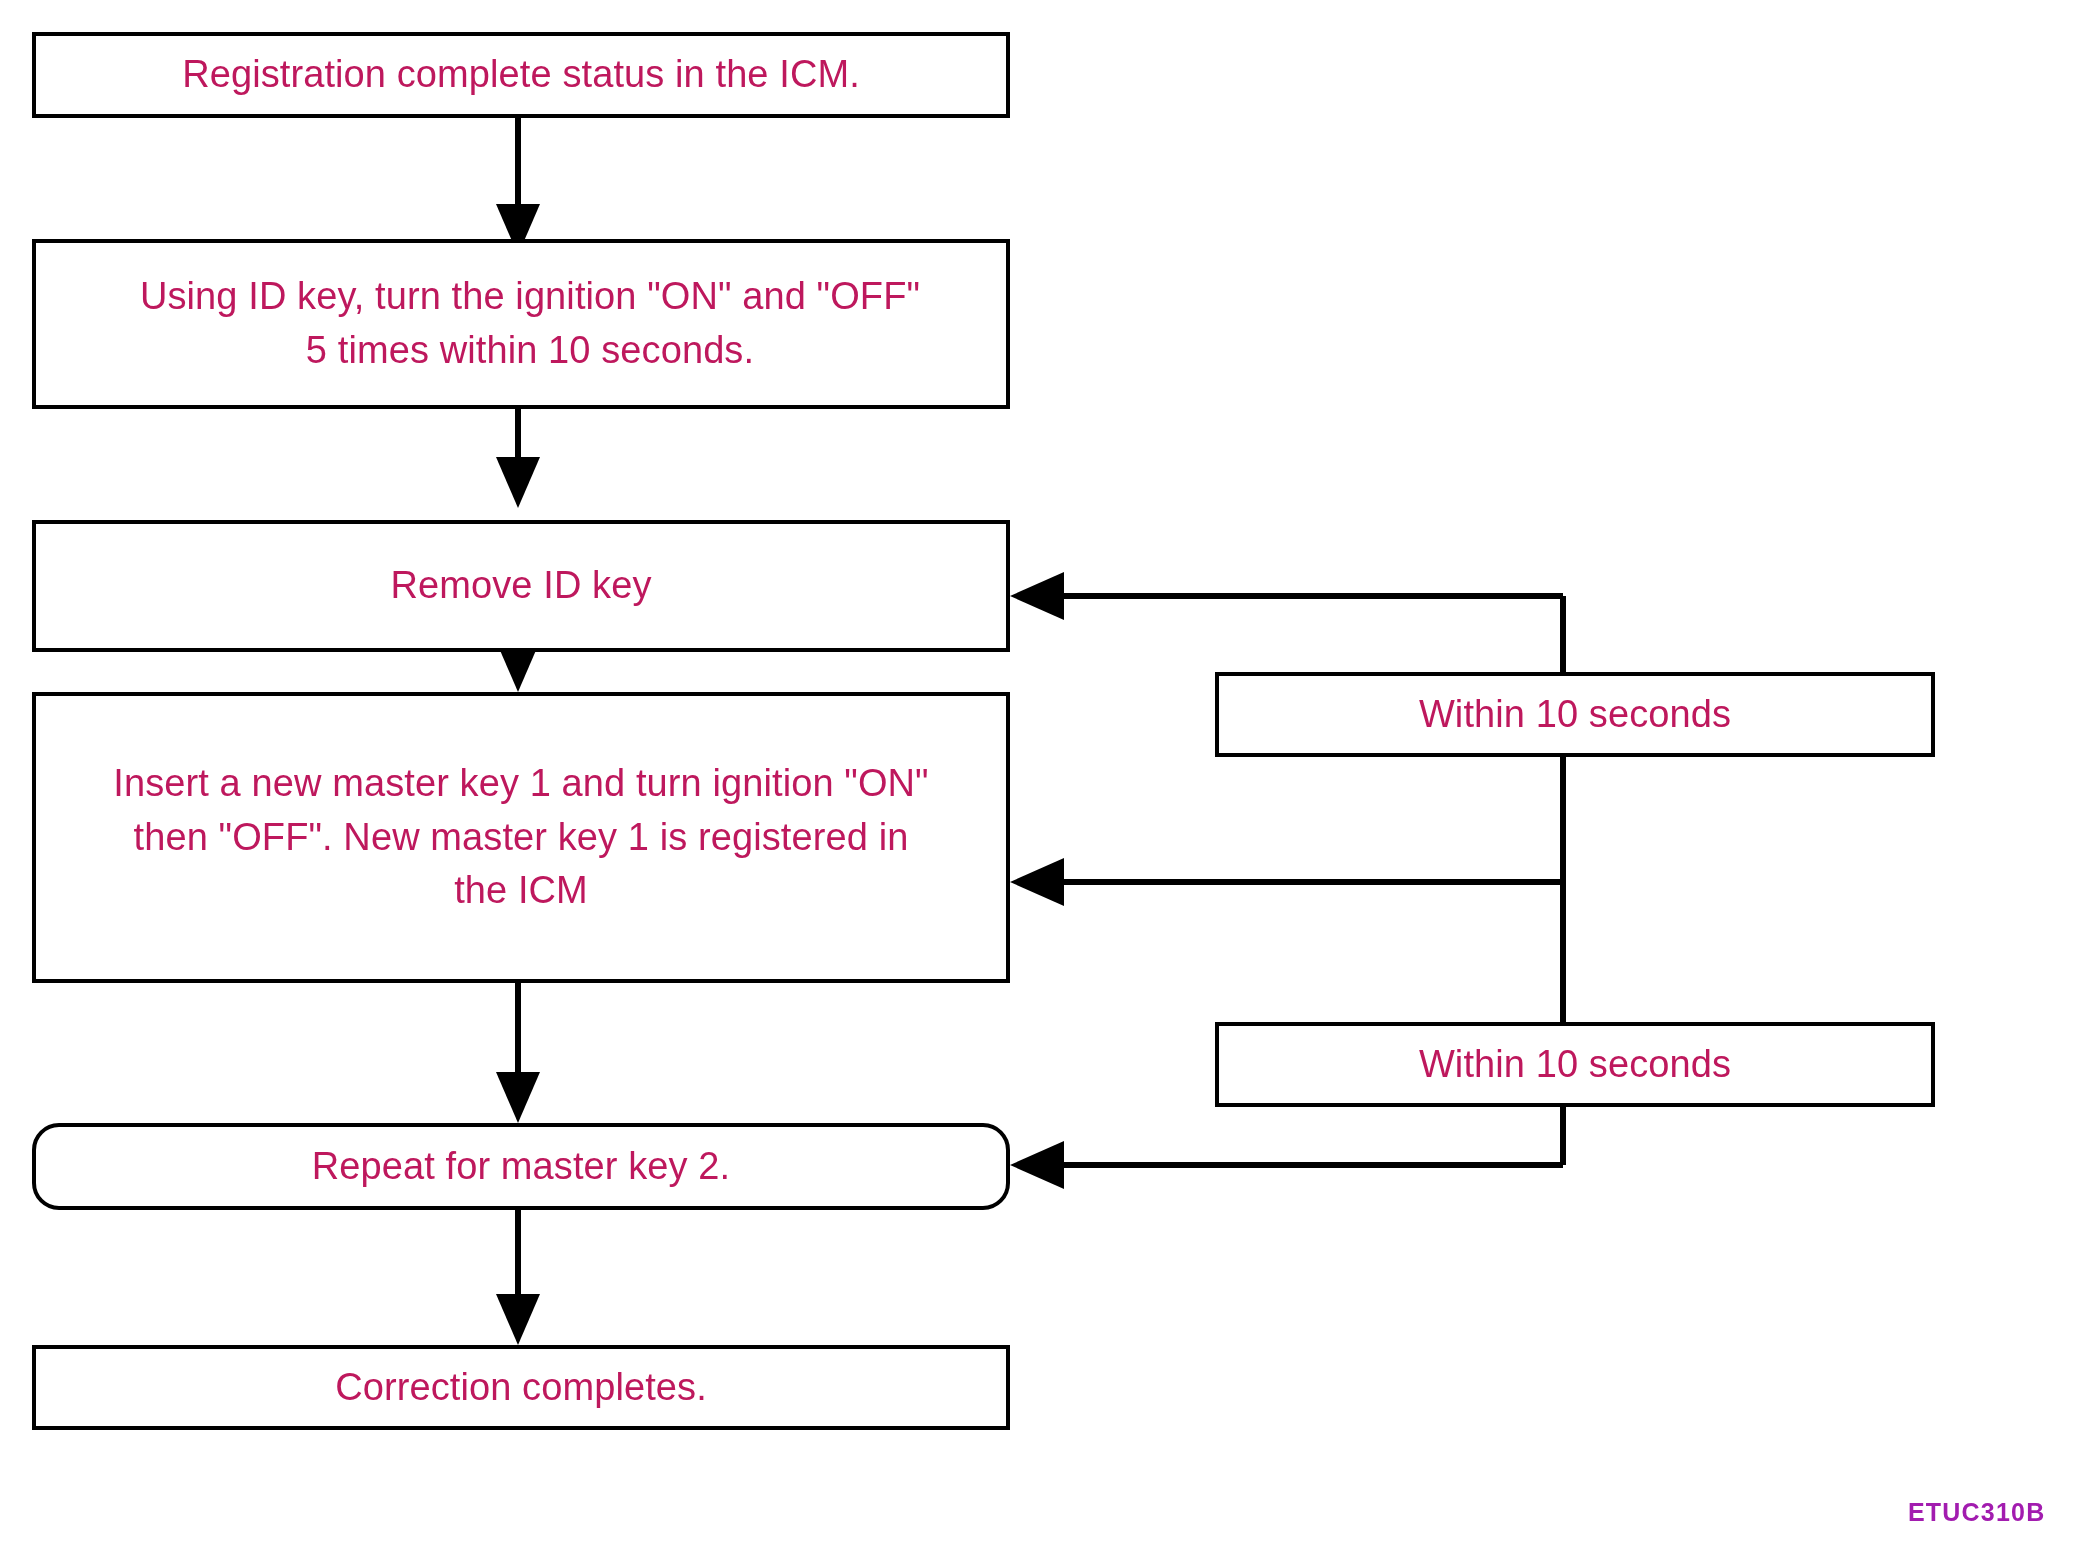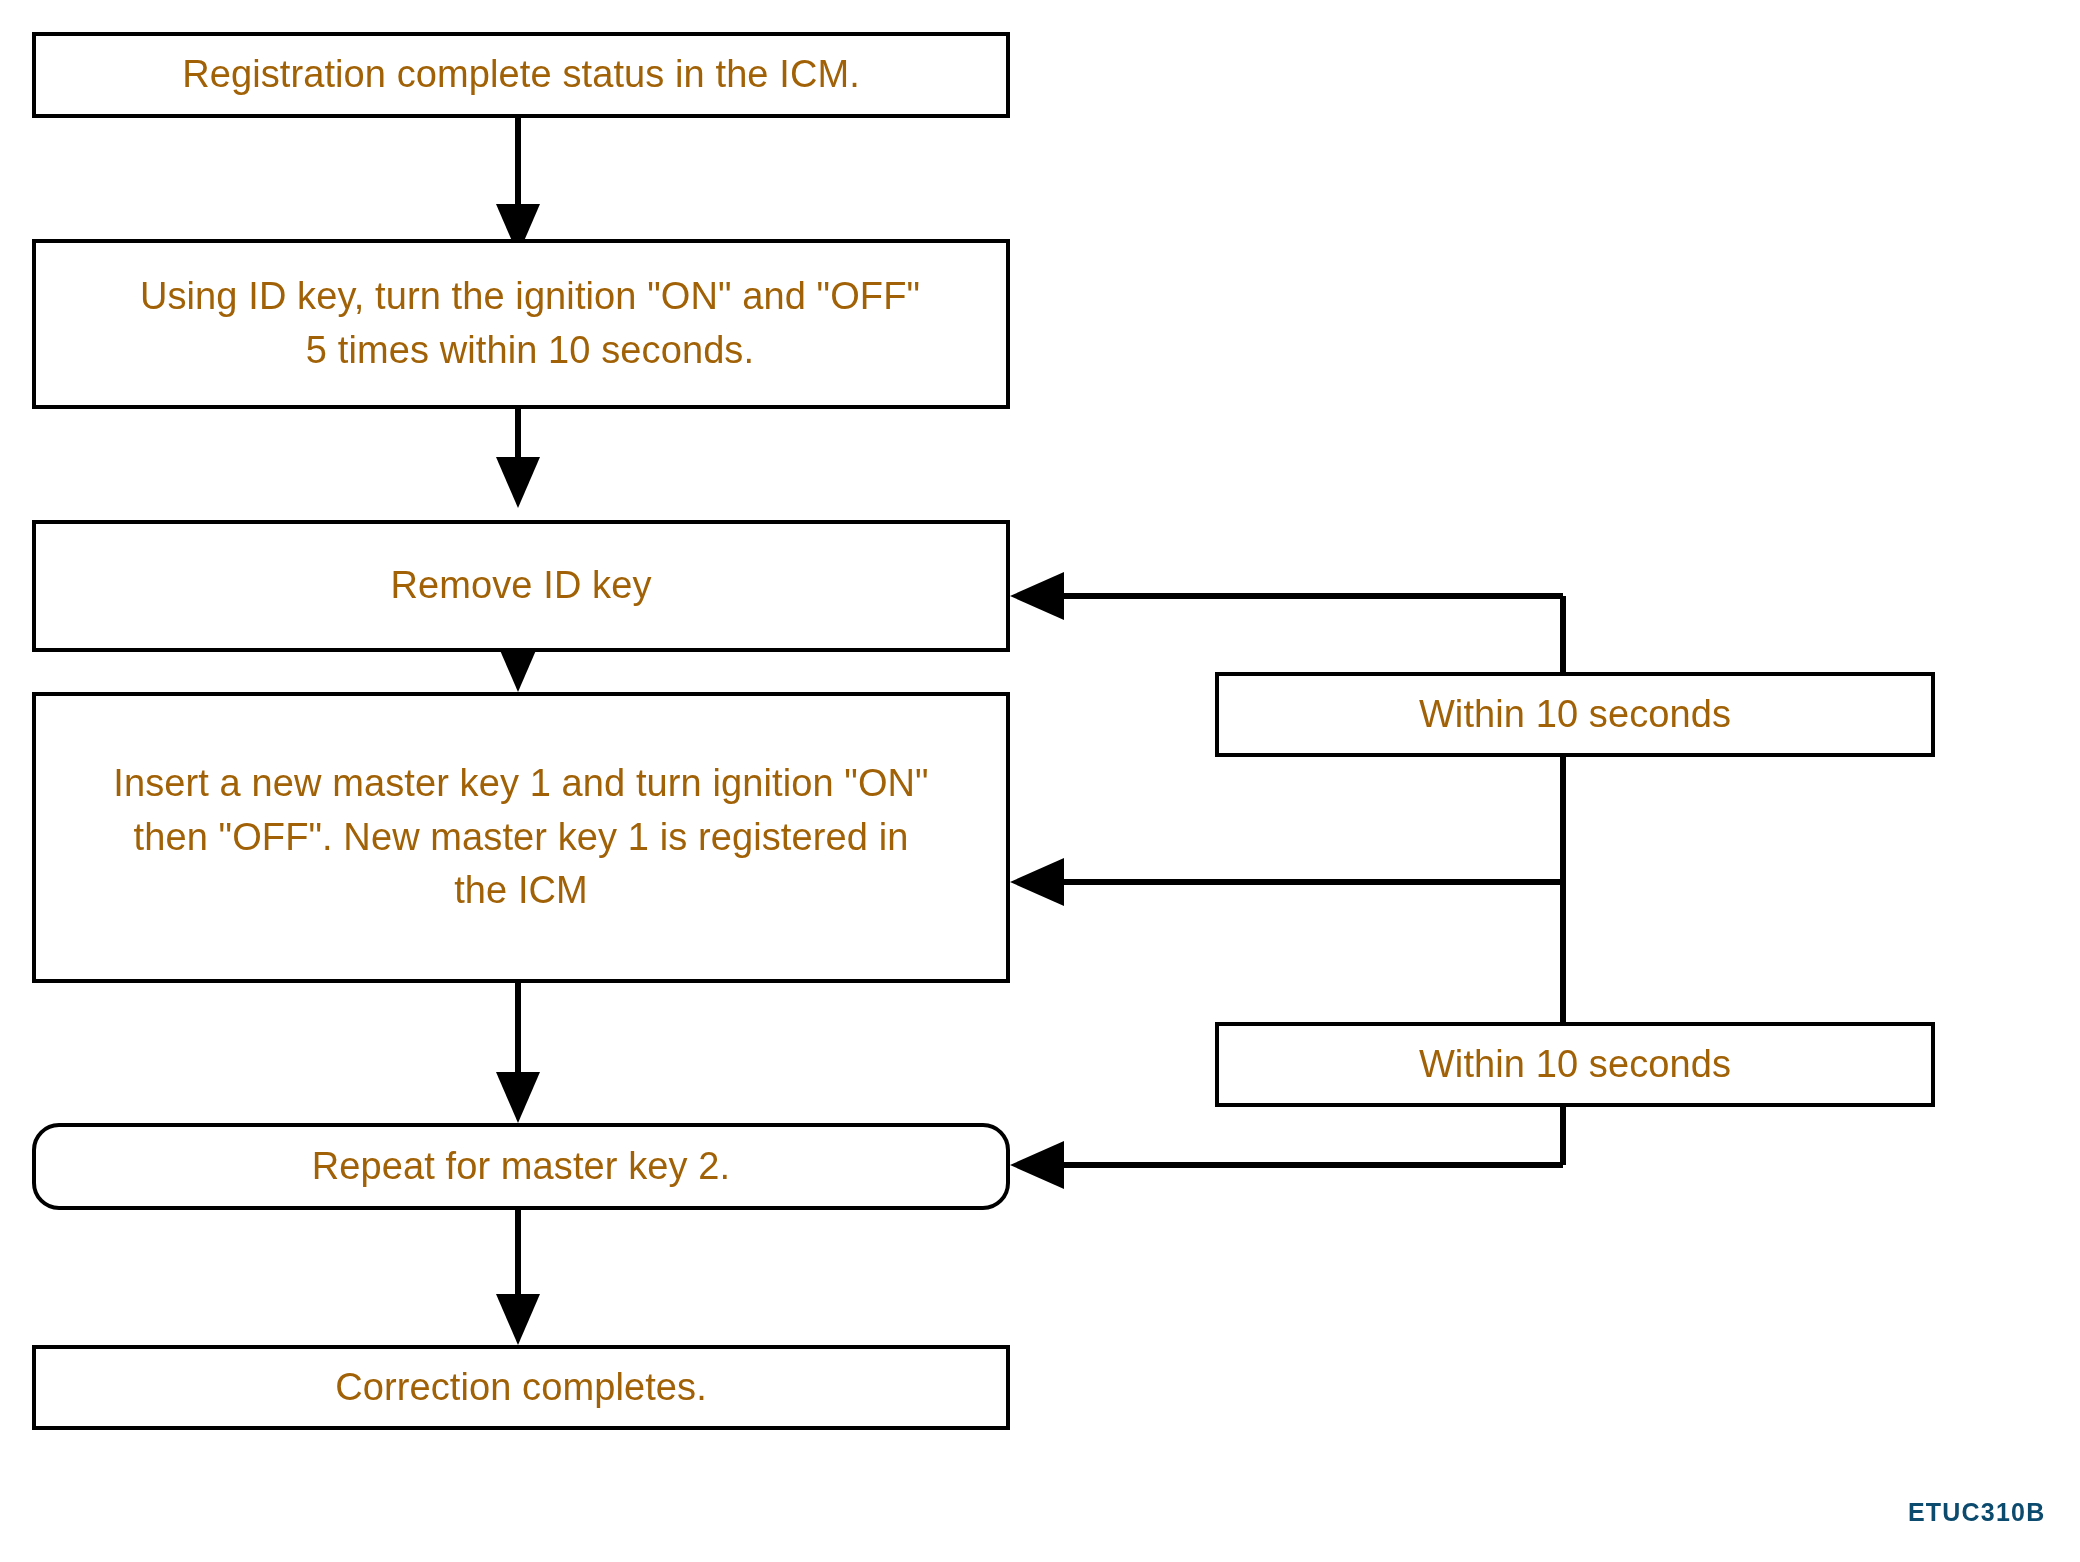--- a/index.html
+++ b/index.html
@@ -28,37 +28,37 @@
   }
   .node-box {
     position: absolute;
     box-sizing: border-box;
     border: 4px solid #000000;
     background: #ffffff;
     display: flex;
     align-items: center;
     justify-content: center;
     text-align: center;
-    color: #a16207;
+    color: #be185d;
     font-size: 38px;
     line-height: 1.42;
     letter-spacing: 0.1px;
     padding: 4px 14px;
     z-index: 3;
   }
   .node-box .node-text {
     display: block;
     width: 100%;
     white-space: pre-line;
   }
   .caption-label {
     position: absolute;
     font-size: 25px;
     letter-spacing: 1.2px;
-    color: #0c4a6e;
+    color: #a21caf;
     font-weight: 600;
     z-index: 4;
   }
 </style>
 </head>
 <body>
 
 <div id="diagram-root">
 
   <svg id="flow-svg" viewBox="0 0 2080 1562" preserveAspectRatio="none" aria-hidden="true">

